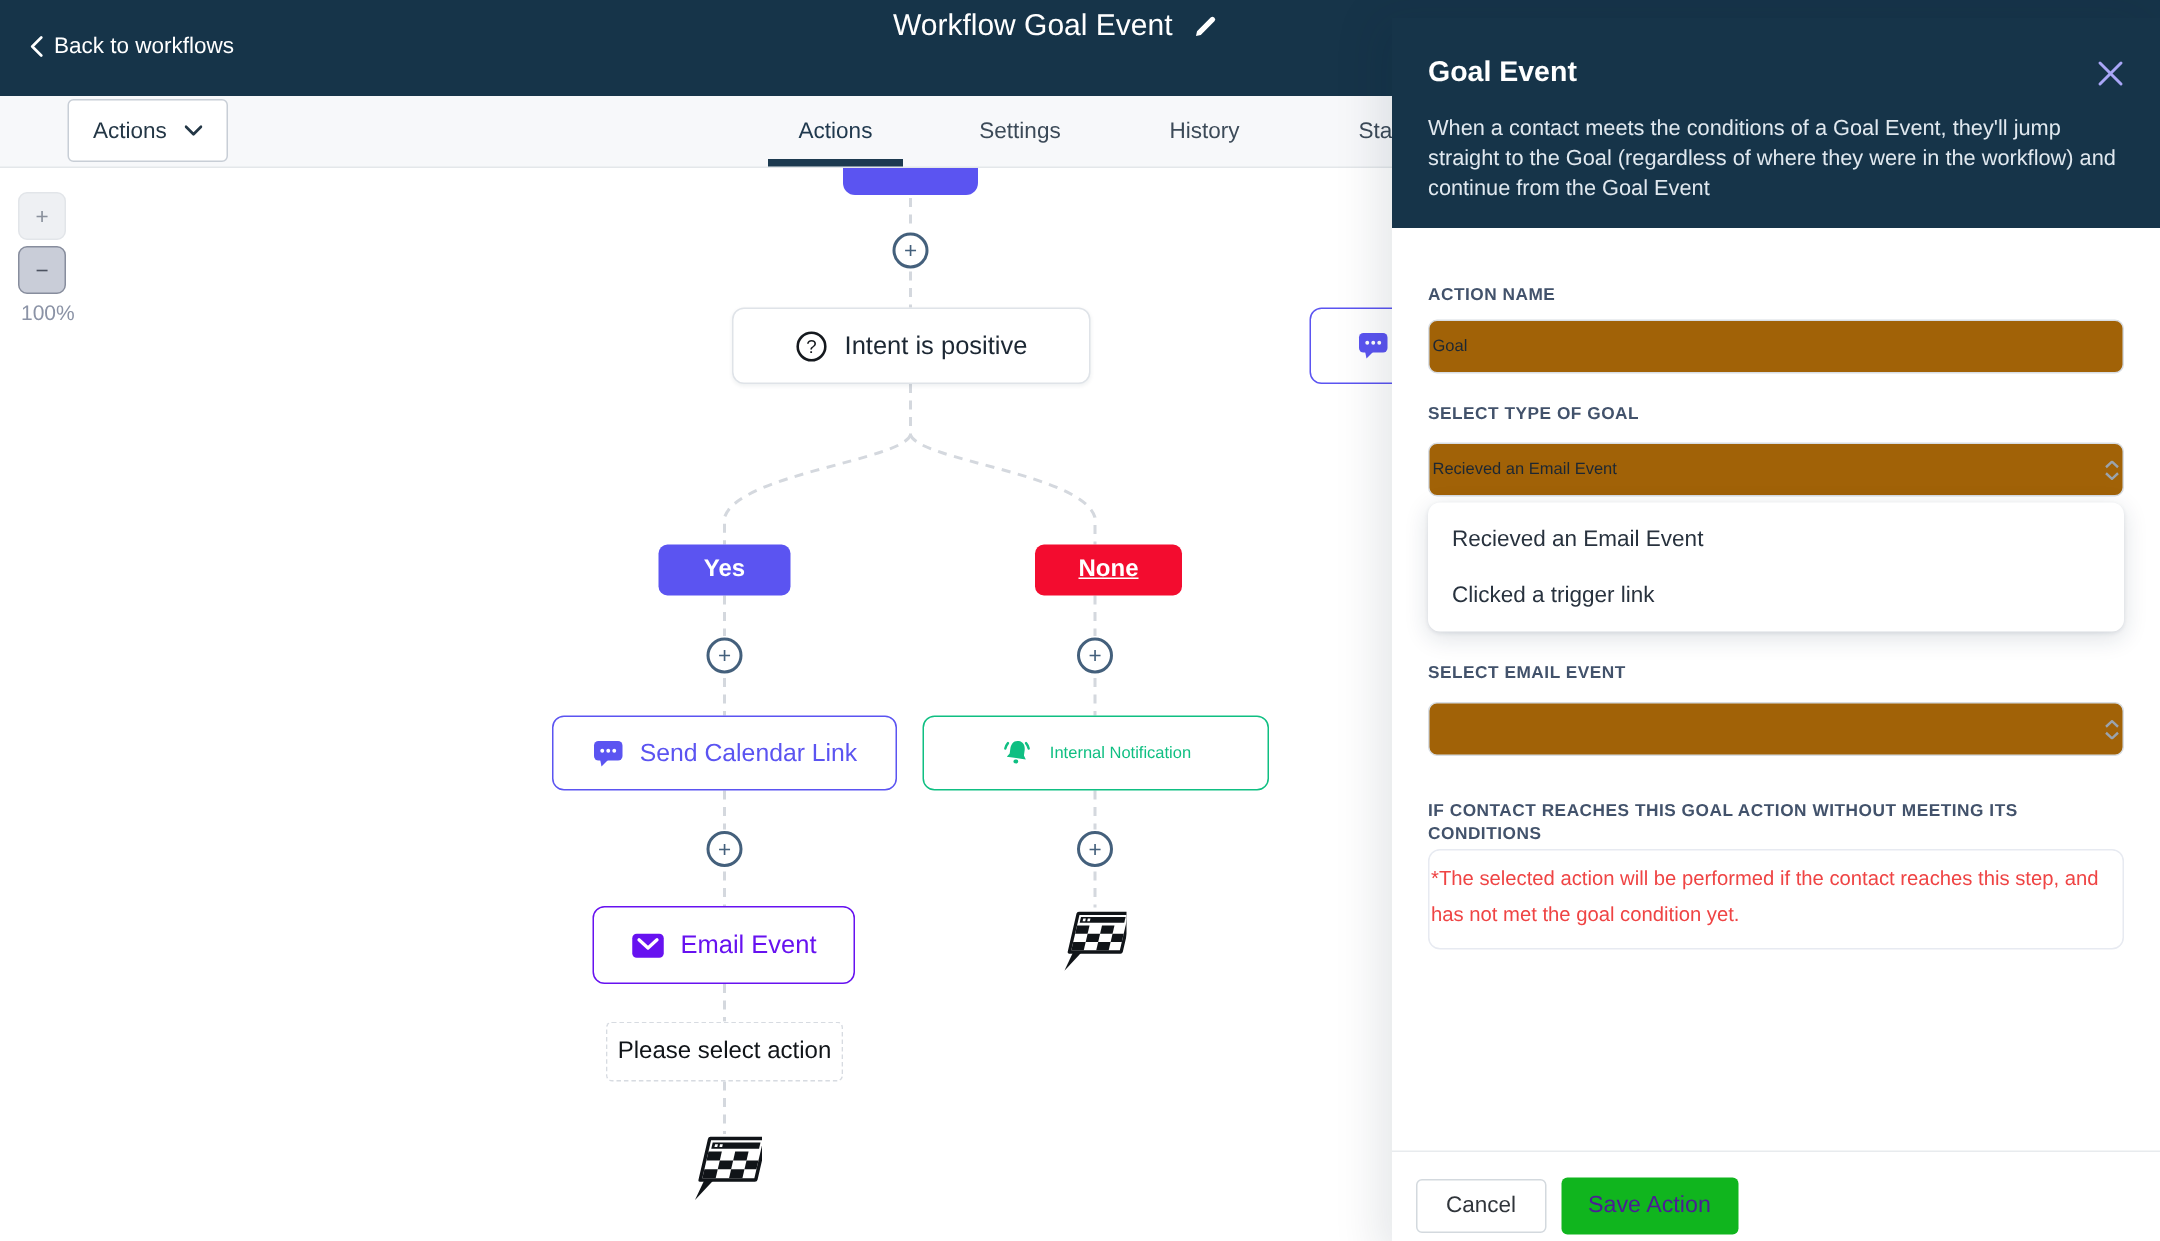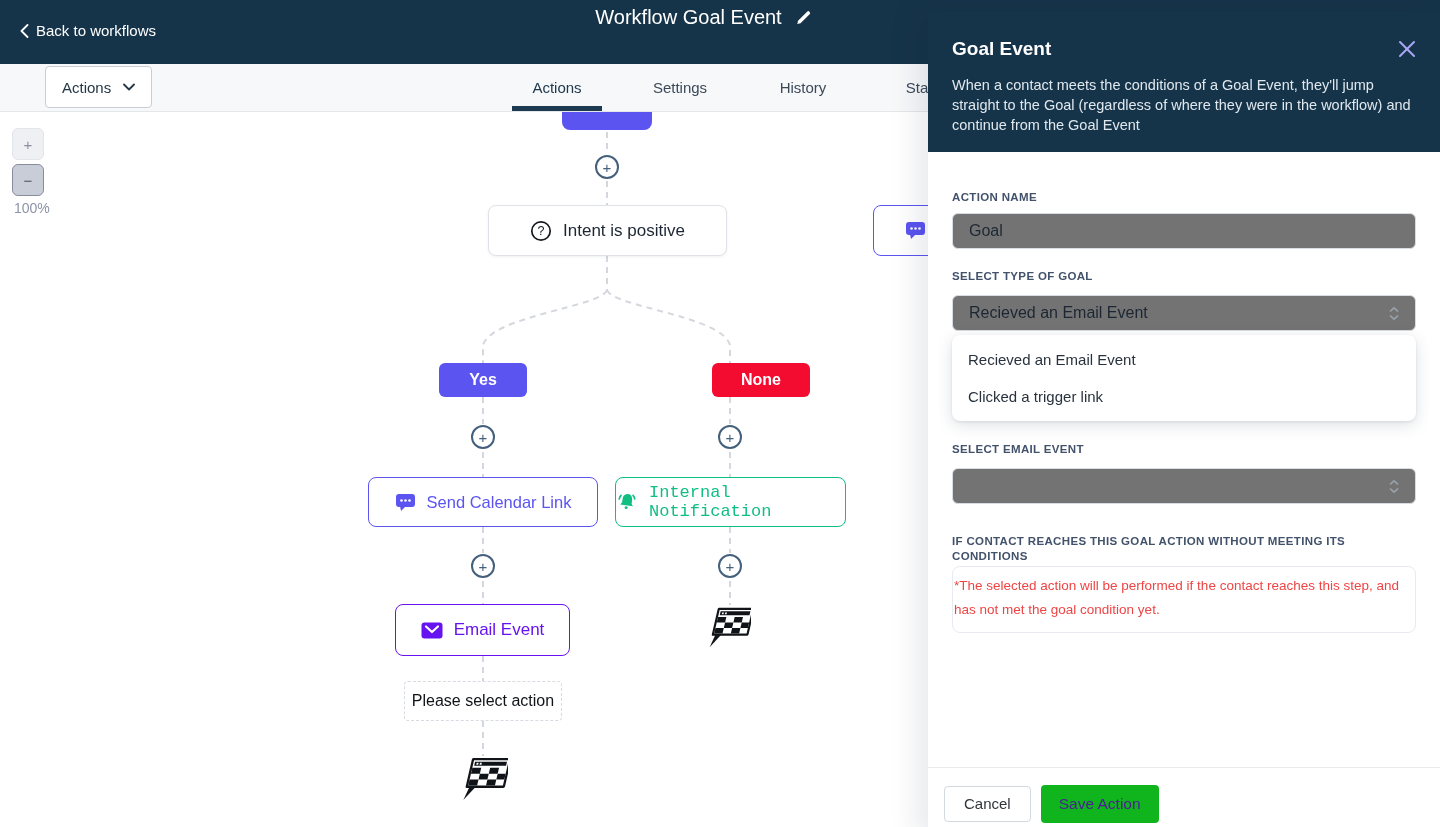--- a/index.html
+++ b/index.html
@@ -42,25 +42,25 @@
     justify-content:center; gap:11px; border-radius:8px; z-index:2; cursor:pointer; }
   .node-top { left:562px; top:104px; width:90px; height:26px; background:#5b54f1;
     border-radius:8px; z-index:1; }
   .node-condition { left:488px; top:205px; width:239px; height:51px;
     border:1px solid #dfe3e8; box-shadow:0 1px 3px rgba(20,40,60,.07);
     font-size:17px; color:#1c2733; }
   .pill { position:absolute; width:88px; height:34px; border-radius:6px; color:#fff;
     font-size:16px; font-weight:bold; display:flex; align-items:center;
     justify-content:center; z-index:2; cursor:pointer; }
   .pill-yes  { left:439px; top:363px; background:#5b54f1; }
-  .pill-none { left:712px; top:363px; width:98px; background:#f30c2f; }
+  .pill-none { left:690px; top:363px; width:98px; background:#f30c2f;text-decoration:underline; }
   .node-calendar { left:368px; top:477px; width:230px; height:50px;
     border:1.5px solid #5b54f1; color:#5b54f1; font-size:16.5px; }
   .node-notify { left:615px; top:477px; width:231px; height:50px;
-    border:1.5px solid #0fbf82; color:#0fbf82; font-size:17px;font-family:Liberation Mono, monospace; }
+    border:1.5px solid #0fbf82; color:#0fbf82; font-size:11px; }
   .node-cut { left:873px; top:205px; width:160px; height:51px;
     border:1.5px solid #5b54f1; justify-content:flex-start; padding-left:31px; }
   .node-email { left:395px; top:604px; width:175px; height:52px;
     border:1.5px solid #6712f0; color:#6712f0; font-size:17px; }
   .please-select { position:absolute; left:404px; top:681px; width:158px; height:40px;
     background:#fff; border:1px dashed #d7dbe1; border-radius:4px; display:flex;
     align-items:center; justify-content:center; font-size:16px; color:#101418;
     z-index:2; }
   .plus-circle { position:absolute; width:24px; height:24px; border-radius:50%;
     background:#fff; border:2px solid #44607c; color:#44607c; display:flex;
@@ -73,22 +73,22 @@
     box-shadow:-10px 0 28px rgba(10,30,50,.10); z-index:10; }
   .panel-header { background:#163449; padding:26px 24px 24px 24px; height:140px; }
   .panel-title-row { display:flex; align-items:flex-start; justify-content:space-between; }
   .panel-title { color:#fff; font-size:19px; font-weight:bold; }
   .panel-close { color:#a9a6f7; cursor:pointer; margin-top:2px; }
   .panel-desc { color:#e0e8ef; font-size:14.5px; line-height:20px; margin-top:13px; }
   .panel-body { padding:0 24px; }
   .field-label { font-size:11.5px; font-weight:bold; letter-spacing:.03em;
     color:#42526b; text-transform:uppercase; line-height:15px; }
   .text-input, .select-box { width:464px; height:36px; border:1px solid #d8dde3;
-    border-radius:6px; background:#737373; font-size:16px; color:#1c2733;
-    padding:0 16px; display:flex; align-items:center; cursor:pointer; }
+    border-radius:6px; background:#a16207; font-size:11px; color:#1c2733;
+    padding:0 2px; display:flex; align-items:center; cursor:pointer; }
   .text-input { cursor:text; }
   .select-box { justify-content:space-between; }
   .dropdown-menu { width:464px; background:#fff; border-radius:8px; margin-top:4px;
     box-shadow:0 4px 16px rgba(20,40,70,.14), 0 1px 3px rgba(20,40,70,.10);
     padding:6px 0; }
   .dropdown-item { padding:10px 16px; font-size:15px; color:#28323e; cursor:pointer; }
   .footnote-box { width:464px; border:1px solid #e7eaf1; border-radius:8px;
     margin-top:2px; padding:7px 12px 10px 1px; }
   .footnote-text { font-size:13.5px; color:#ef4444; line-height:24px; }
   .panel-footer { position:absolute; left:0; bottom:0; width:512px; height:72px;

